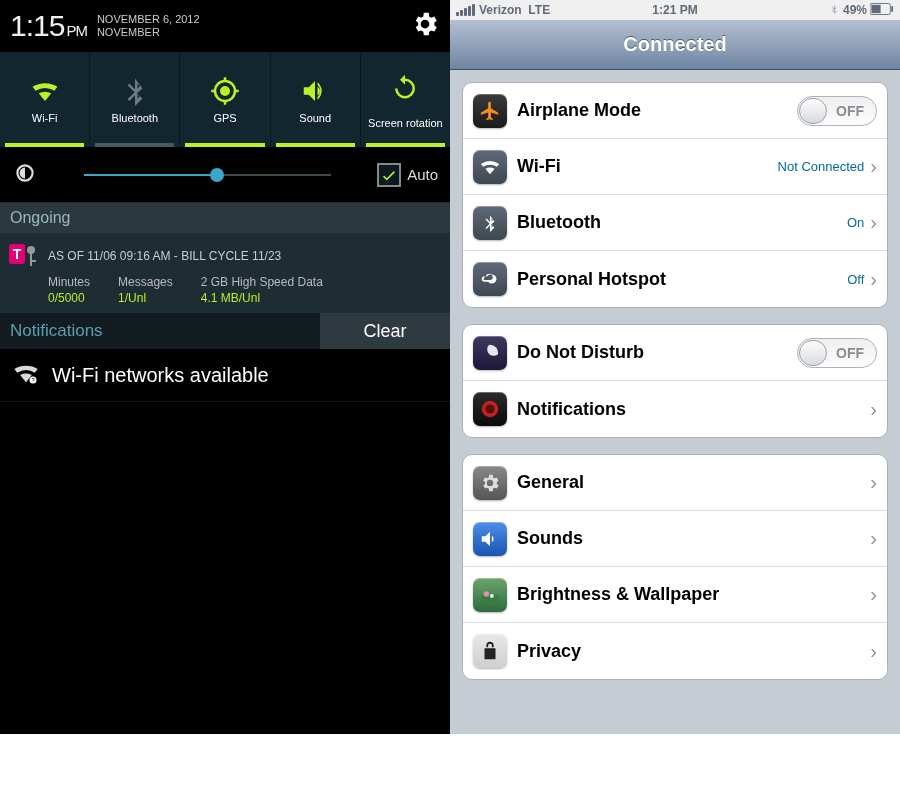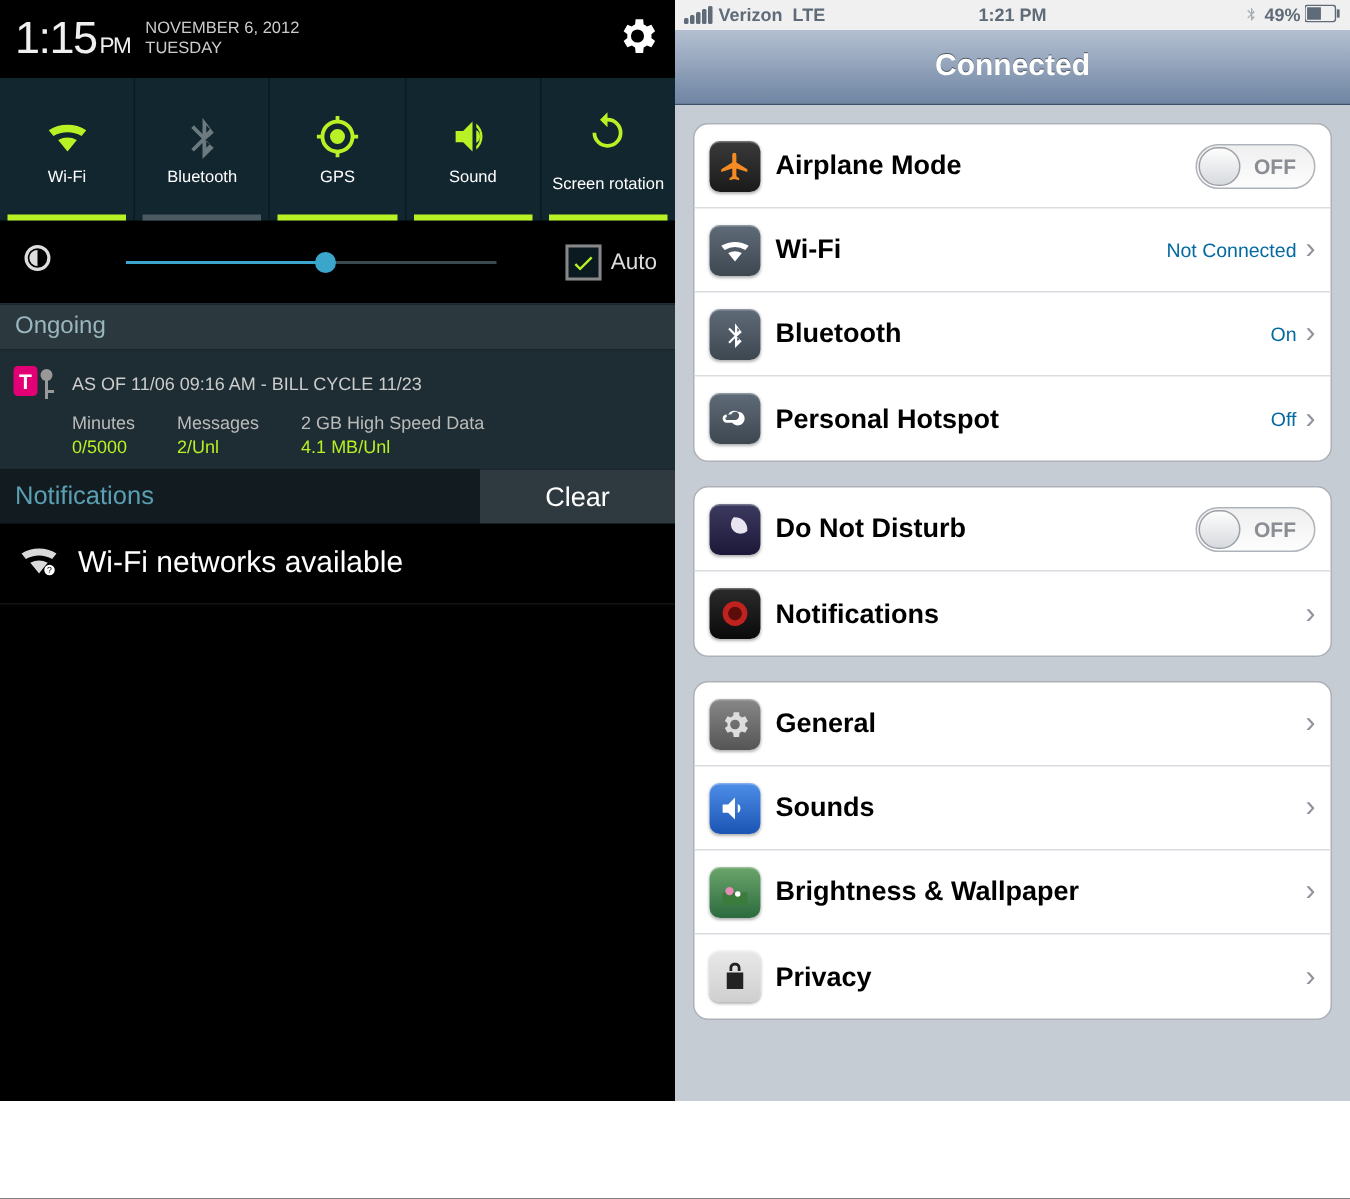--- a/index.html
+++ b/index.html
@@ -91,21 +91,21 @@
 </head>
 <body>
 
 <div class="wrap">
 
   <div class="android">
     <div class="a-status">
       <span class="a-time"><span>1:15</span><span class="a-ampm">PM</span></span>
       <div class="a-date">
         <div>NOVEMBER 6, 2012</div>
-        <div>TUESDAY</div>
+        <div>NOVEMBER</div>
       </div>
       <span class="a-gear">
         <svg width="30" height="30" viewBox="0 0 24 24" fill="#fff">
             <path d="M19.4 13a7.5 7.5 0 000-2l2-1.6-2-3.4-2.4.9a7.4 7.4 0 00-1.7-1L15 3h-4l-.3 2.9a7.4 7.4 0 00-1.7 1l-2.4-.9-2 3.4L6.6 11a7.5 7.5 0 000 2l-2 1.6 2 3.4 2.4-.9a7.4 7.4 0 001.7 1L11 21h4l.3-2.9a7.4 7.4 0 001.7-1l2.4.9 2-3.4zM12 15.5A3.5 3.5 0 1115.5 12 3.5 3.5 0 0112 15.5z"></path>
           </svg>
       </span>
     </div>
 
     <div class="a-toggles">
       <div class="a-toggle on">
@@ -181,21 +181,21 @@
         </span>
         <span>AS OF 11/06 09:16 AM - BILL CYCLE 11/23</span>
       </div>
       <div class="a-stats">
         <div class="a-stat">
             <div class="k">Minutes</div>
             <div class="v">0/5000</div>
           </div>
         <div class="a-stat">
             <div class="k">Messages</div>
-            <div class="v">2/Unl</div>
+            <div class="v">1/Unl</div>
           </div>
         <div class="a-stat">
             <div class="k">2 GB High Speed Data</div>
             <div class="v">4.1 MB/Unl</div>
           </div>
       </div>
     </div>
 
     <div class="a-notif-row">
       <div class="a-notif-h">Notifications</div>

